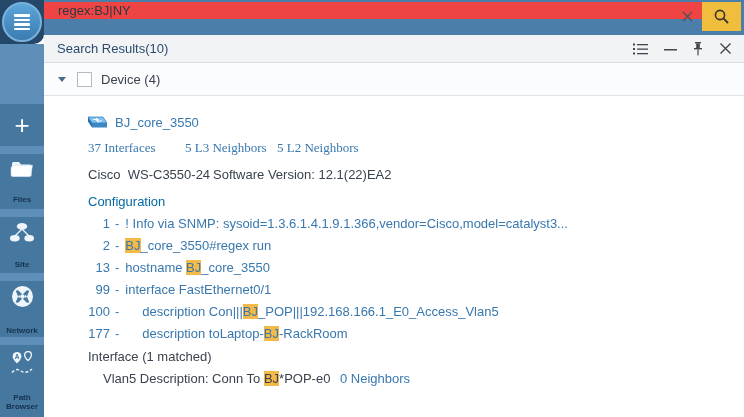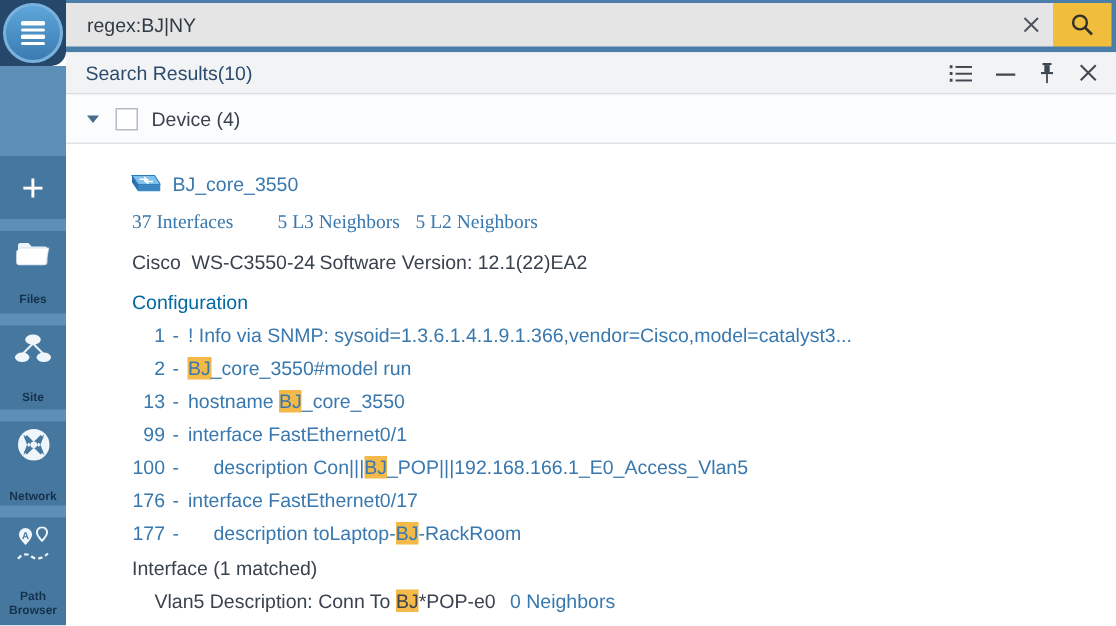--- a/index.html
+++ b/index.html
@@ -4,21 +4,21 @@
 <style>
   html,body{margin:0;padding:0;background:#ffffff;}
   #app{
     position:relative;width:744px;height:417px;overflow:hidden;
     font-family:"Liberation Sans","DejaVu Sans",sans-serif;
     font-size:13px;color:#39424e;background:#ffffff;
   }
   
   .topbar{position:absolute;left:0;top:0;width:744px;height:35px;background:#4b7ea9;}
   .search-field{
-    position:absolute;left:36px;top:2px;width:666px;height:29px;background:#e5e5e5;
+    position:absolute;left:36px;top:2px;width:666px;height:17px;background:#ef4444;
     display:flex;
   }
   .search-text{
     flex:1;border:none;outline:none;background:transparent;
     font-family:"Liberation Sans","DejaVu Sans",sans-serif;
     font-size:13px;color:#2f3a44;padding:0 0 0 22px;
   }
   .clear-btn{width:30px;height:29px;display:flex;align-items:center;justify-content:center;cursor:pointer;}
   .search-btn{
     position:absolute;left:702px;top:2px;width:39px;height:29px;background:#f0bd3c;
@@ -252,25 +252,24 @@
 
       <div class="model-row">
         <span class="model">Cisco  WS-C3550-24</span>
         <span class="software">Software Version: 12.1(22)EA2</span>
       </div>
 
       <div class="section-title">Configuration</div>
 
       <div class="config-lines">
           <div class="cfg-line"><span class="num">1</span><span class="dash">-</span><span class="cfg-content"><span>! Info via SNMP: sysoid=1.3.6.1.4.1.9.1.366,vendor=Cisco,model=catalyst3...</span></span></div>
-          <div class="cfg-line"><span class="num">2</span><span class="dash">-</span><span class="cfg-content"><span class="hl">BJ</span><span>_core_3550#model run</span></span></div>
+          <div class="cfg-line"><span class="num">2</span><span class="dash">-</span><span class="cfg-content"><span class="hl">BJ</span><span>_core_3550#regex run</span></span></div>
           <div class="cfg-line"><span class="num">13</span><span class="dash">-</span><span class="cfg-content"><span>hostname </span><span class="hl">BJ</span><span>_core_3550</span></span></div>
           <div class="cfg-line"><span class="num">99</span><span class="dash">-</span><span class="cfg-content"><span>interface FastEthernet0/1</span></span></div>
           <div class="cfg-line indent"><span class="num">100</span><span class="dash">-</span><span class="cfg-content"><span>description Con|||</span><span class="hl">BJ</span><span>_POP|||192.168.166.1_E0_Access_Vlan5</span></span></div>
-          <div class="cfg-line"><span class="num">176</span><span class="dash">-</span><span class="cfg-content"><span>interface FastEthernet0/17</span></span></div>
           <div class="cfg-line indent"><span class="num">177</span><span class="dash">-</span><span class="cfg-content"><span>description toLaptop-</span><span class="hl">BJ</span><span>-RackRoom</span></span></div>
         </div>
 
       <div class="iface-title">Interface (1 matched)</div>
 
       <div class="iface-row">
         <span class="iface-text"><span>Vlan5 Description: Conn To </span><span class="hl">BJ</span><span>*POP-e0</span></span>
         <span class="iface-link">0 Neighbors</span>
       </div>
 

